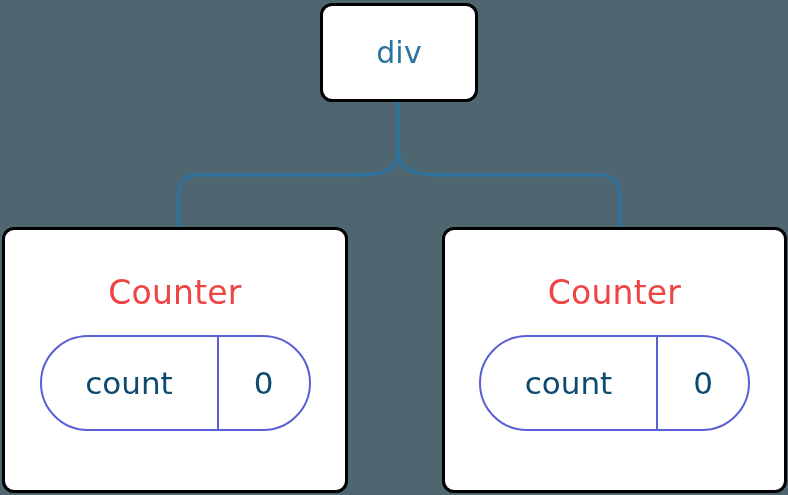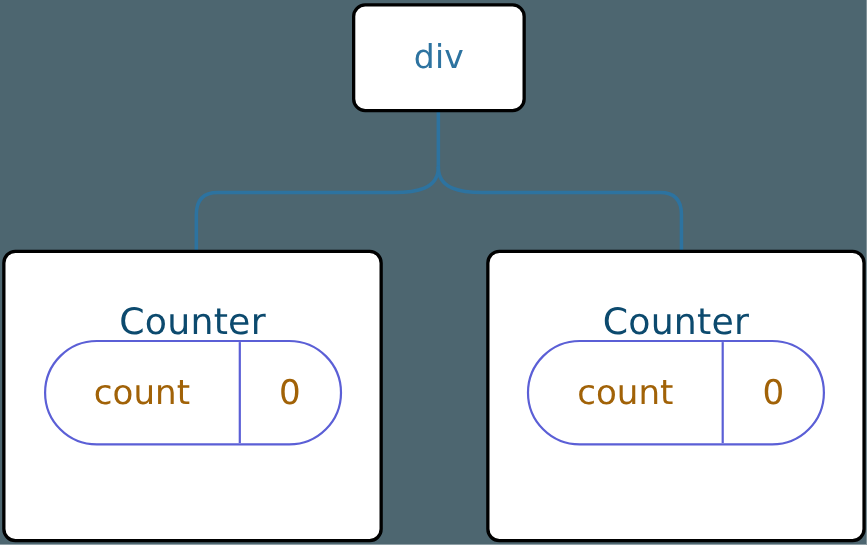--- a/index.html
+++ b/index.html
@@ -70,43 +70,44 @@
   #node-child-0 {
     left: 2px;
     width: 346px;
   }
   #node-child-1 {
     left: 442px;
     width: 345px;
   }
 
   .node-child .node-title {
-    color: #0c4a6e;
+    color: #ef4444;
     font-size: 33px;
     line-height: 1;
     letter-spacing: 0.2px;
+    margin-bottom: 26px;
   }
 
   
   .state-pill {
     box-sizing: border-box;
     display: flex;
     align-items: stretch;
     height: 96px;
     border: 2px solid #5b5fd6;
     border-radius: 48px;
     background: #ffffff;
     overflow: hidden;
   }
   .state-key,
   .state-value {
     display: flex;
     align-items: center;
     justify-content: center;
-    color: #a16207;
+    color: #0c4a6e;
     font-size: 31px;
     line-height: 1;
   }
   .state-key {
     width: 175px;
   }
   .state-value {
     width: 90px;
     border-left: 2px solid #5b5fd6;
   }

